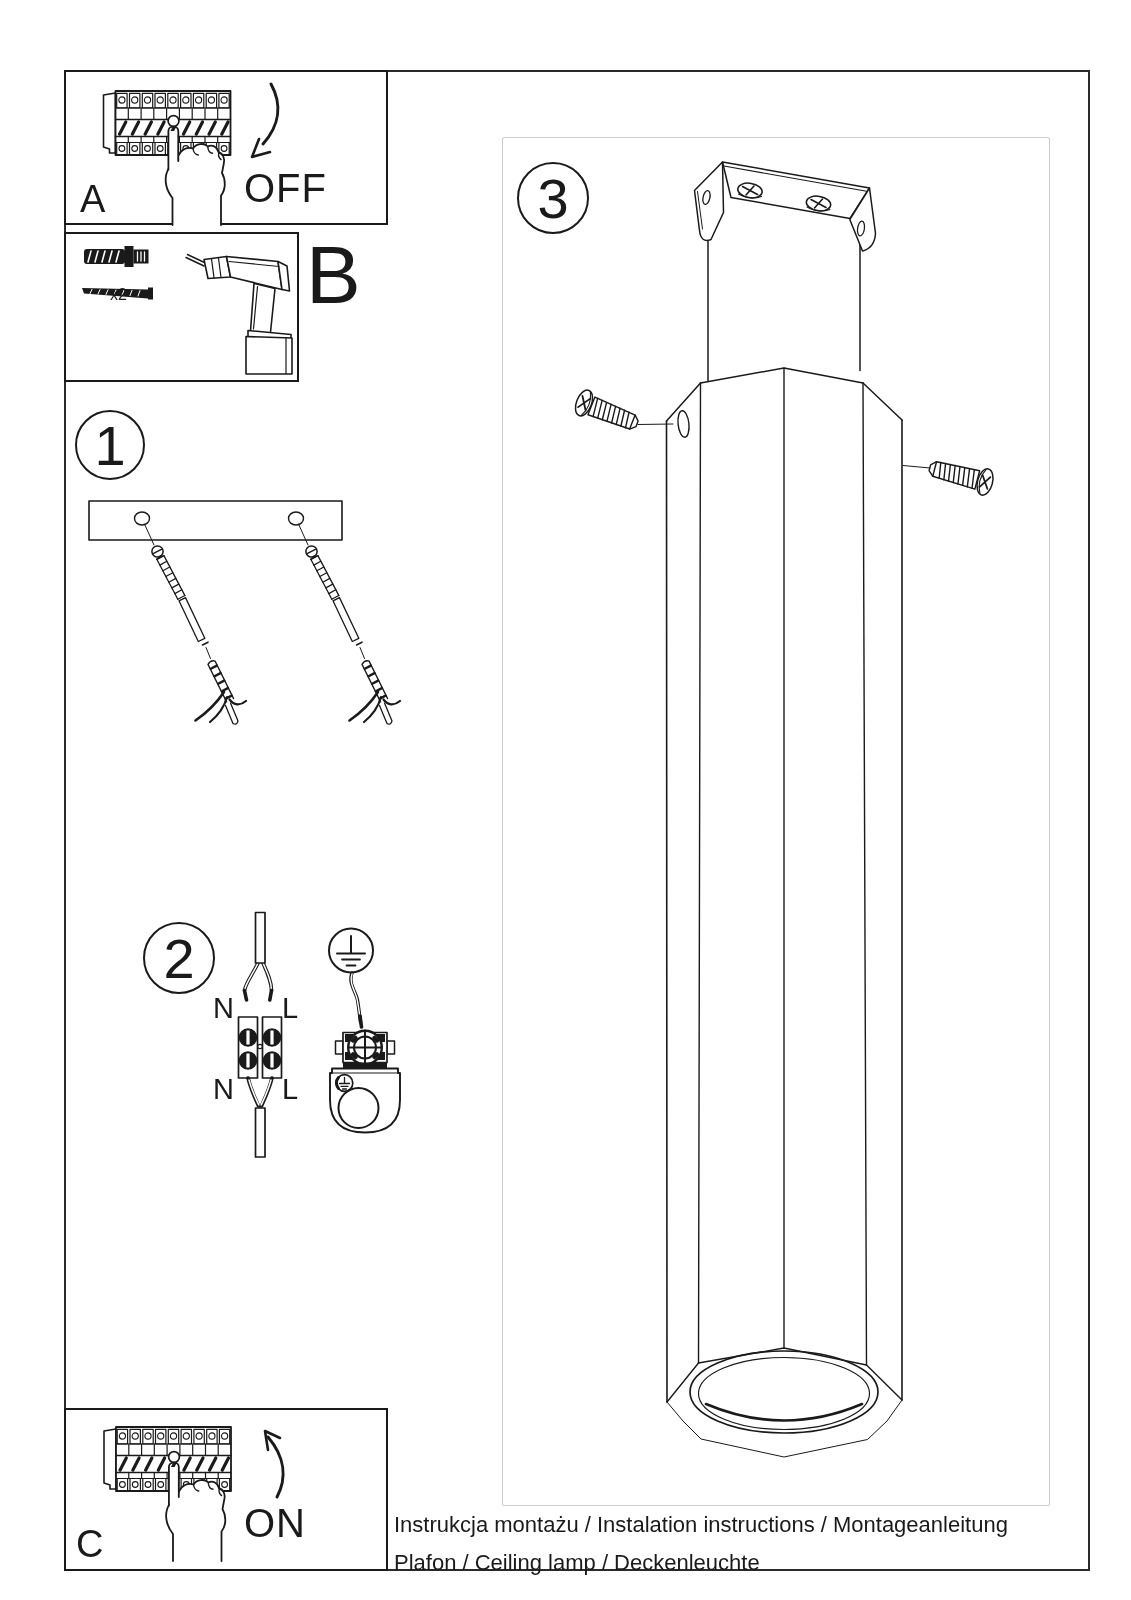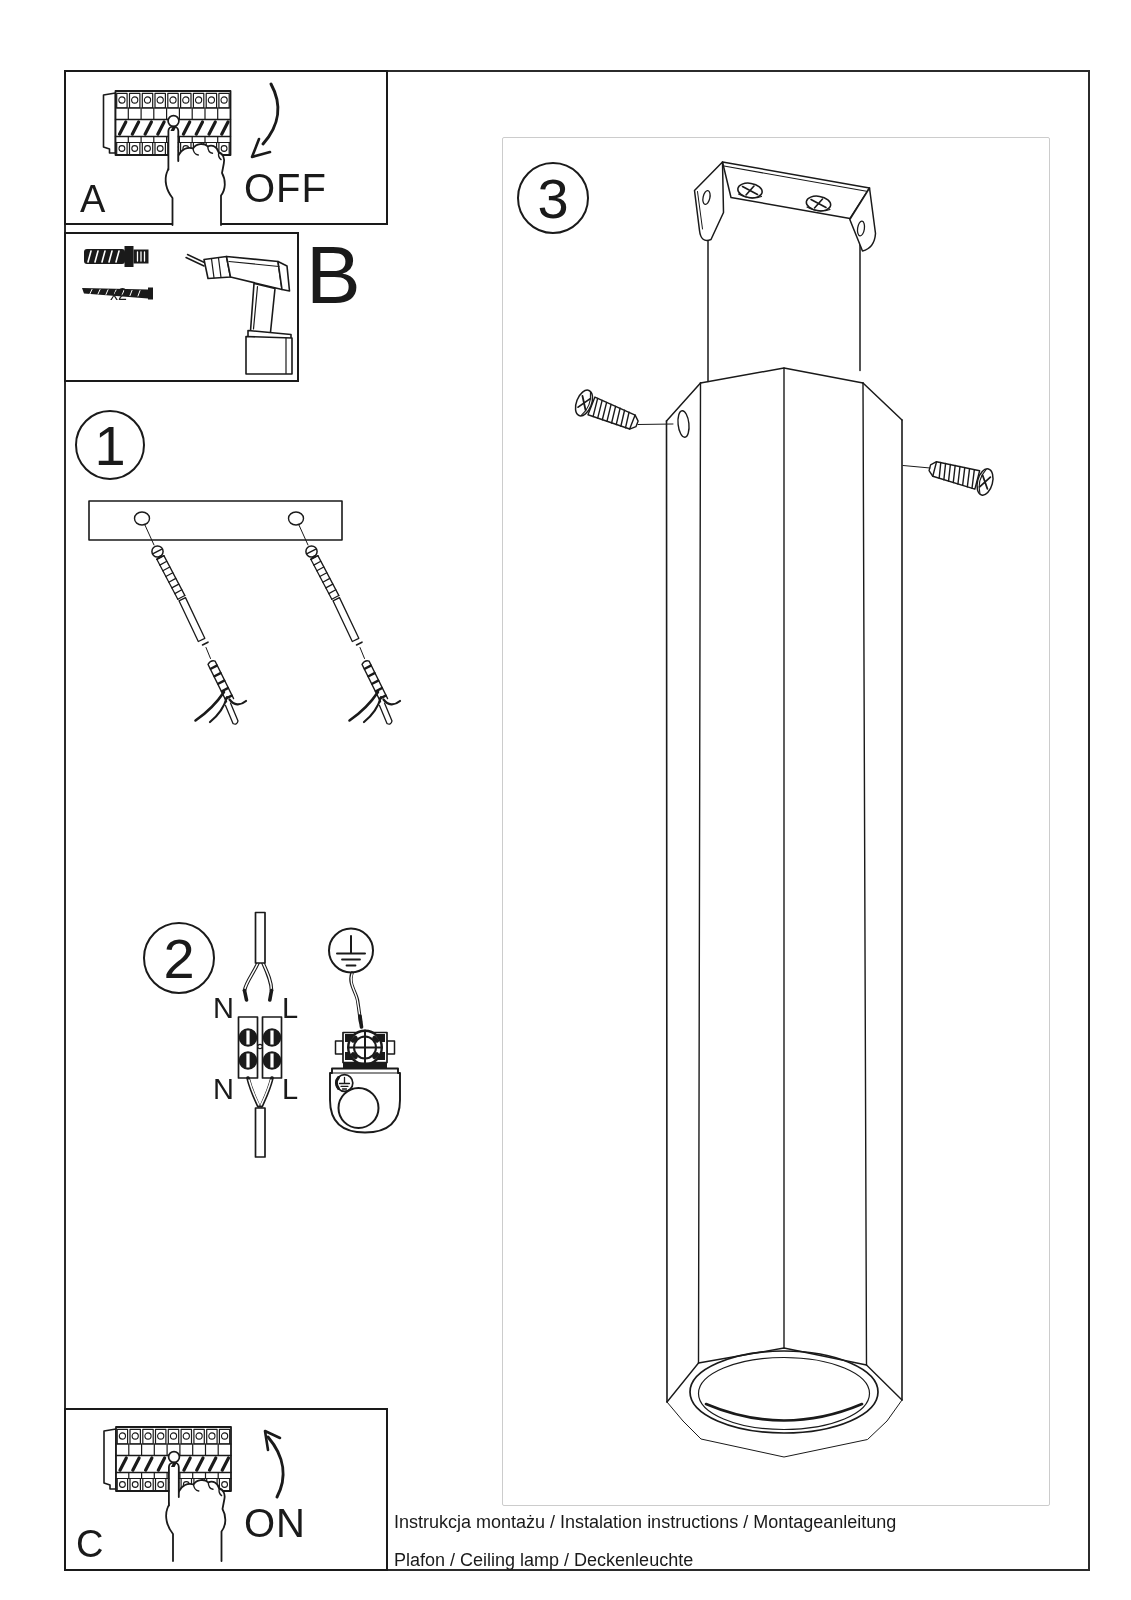--- a/index.html
+++ b/index.html
@@ -33,21 +33,21 @@
   .label-c{left:76px;top:1523px;font-size:38px;}
   .label-on{left:244px;top:1501px;font-size:40px;letter-spacing:1px;}
   .circle-1{left:75px;top:410px;width:66px;height:66px;}
   .circle-2{left:143px;top:922px;width:68px;height:68px;}
   .circle-3{left:517px;top:162px;width:68px;height:68px;}
   .nl{font-size:29px;}
   .n-top{left:213px;top:992px;}
   .l-top{left:282px;top:992px;}
   .n-bottom{left:213px;top:1073px;}
   .l-bottom{left:282px;top:1073px;}
-  .footer-line{left:394px;font-size:18px;}
+  .footer-line{left:394px;font-size:22px;}
   .footer-1{top:1512px;}
   .footer-2{top:1550px;}
   
   .ln{stroke:var(--line);fill:none;stroke-linecap:round;stroke-linejoin:round;}
   .fw{fill:#ffffff;}
   .fd{fill:var(--line);stroke:none;}
   .wh{stroke:#ffffff;fill:none;stroke-linecap:round;}
 </style>
 </head>
 <body>

